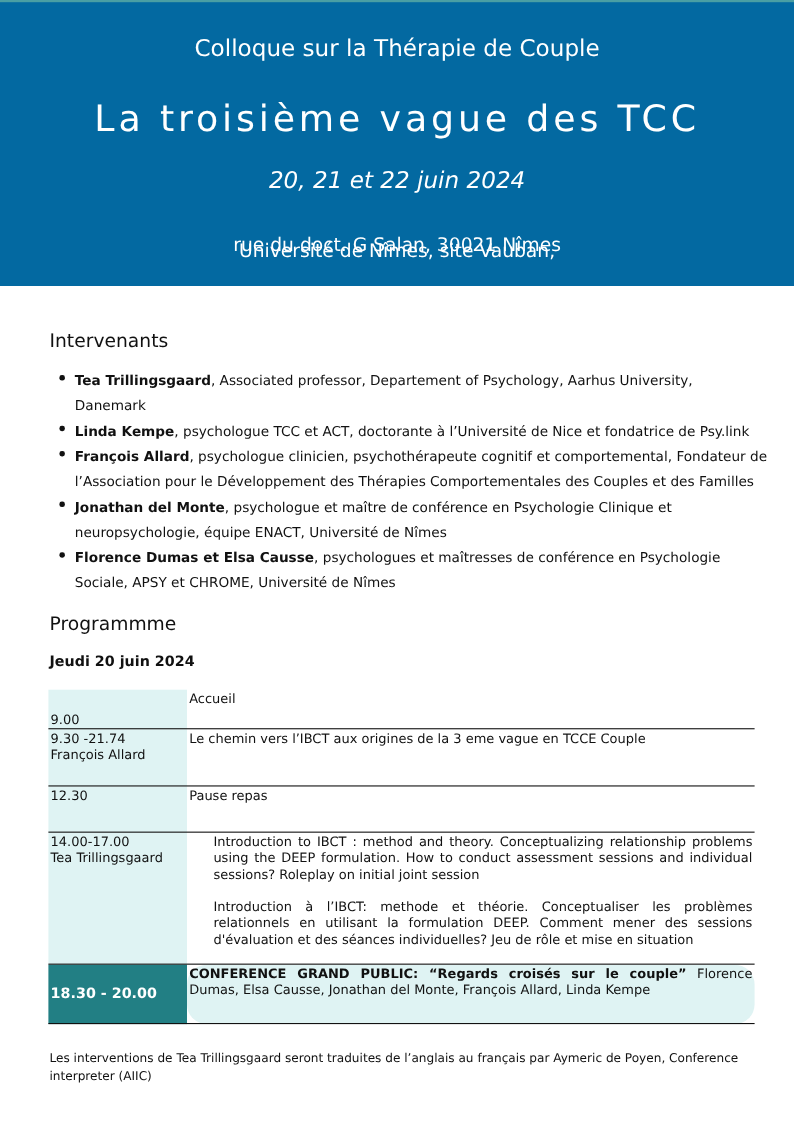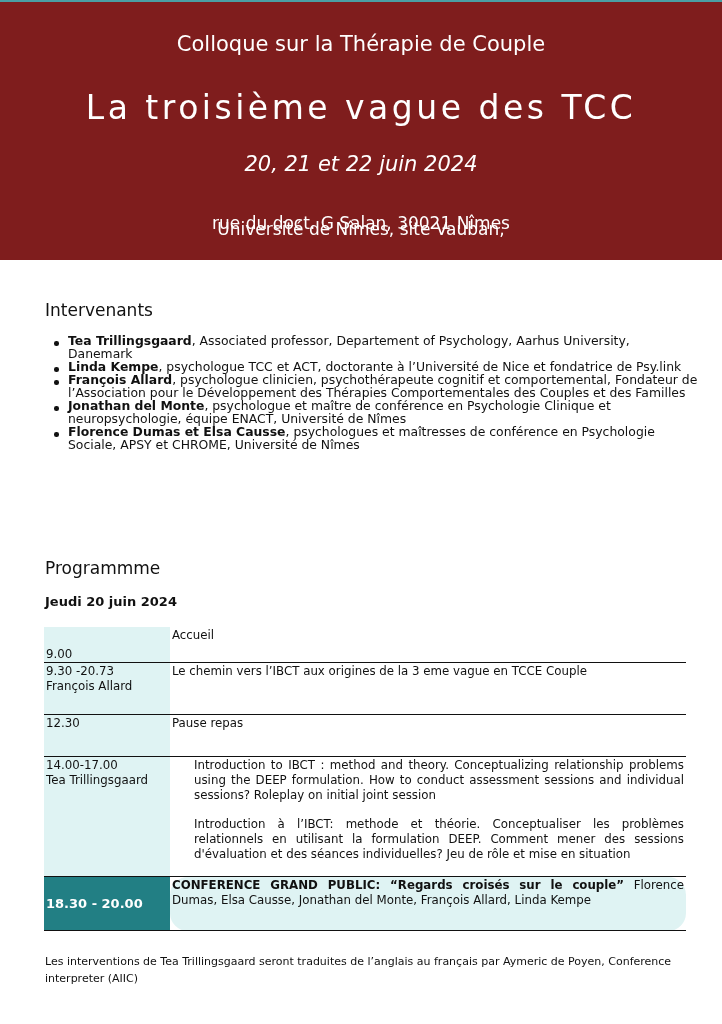--- a/index.html
+++ b/index.html
@@ -2,34 +2,34 @@
 <html><head>
   <meta charset="utf-8">
   <style>
     html, body { margin: 0; padding: 0; background: #ffffff; }
     body {
       width: 722px; height: 1024px; overflow: hidden; position: relative;
       font-family: "DejaVu Sans", sans-serif; color: #111111;
     }
     .header {
       position: absolute; left: 0; top: 0; width: 722px; height: 260px;
-      background: #7f1d1d; color: #ffffff; text-align: center;
+      background: #0369a1; color: #ffffff; text-align: center;
       border-top: 2px solid #4a9fa4; box-sizing: border-box;
     }
     .h-sub { position: absolute; top: 30px; left: 0; right: 0; font-size: 21px; }
     .h-title { position: absolute; top: 86px; left: 0; right: 0; font-size: 33px; letter-spacing: 3.5px; }
     .h-date { position: absolute; top: 150px; left: 0; right: 0; font-size: 21px; font-style: italic; }
     .h-loc1 { position: absolute; top: 189px; left: 0; right: 0; font-size: 17px; margin-top: 28px; }
     .h-loc2 { position: absolute; top: 211px; left: 0; right: 0; font-size: 17px; }
 
     .sec-title { position: absolute; left: 45px; font-size: 17px; color: #111; }
     .sp-list {
       position: absolute; left: 45px; top: 334px; width: 630px;
       margin: 0; padding: 0 0 0 23px; list-style: none;
-      font-size: 12.4px; line-height: 13px;
+      font-size: 12.4px; line-height: 23px;
     }
     .sp-list li { position: relative; margin: 0; }
     .sp-list li::before {
       content: ""; position: absolute; left: -14px; top: 7px;
       width: 4.5px; height: 4.5px; border-radius: 50%; background: #111;
     }
     .sp-list b { font-weight: bold; }
 
     .day-title { position: absolute; left: 45px; top: 594px; font-size: 13px; font-weight: bold; }
 
@@ -81,21 +81,21 @@
 <div class="day-title">Jeudi 20 juin 2024</div>
 
 <table class="prog">
   <tbody>
       <tr class="r1">
     <td class="tcol"><span>9.00</span></td>
     <td class="desc"><span>Accueil</span></td>
   </tr>
   <tr class="r2">
     <td class="tcol">
-      <div>9.30 -20.73</div>
+      <div>9.30 -21.74</div>
       <div>François Allard</div>
     </td>
     <td class="desc"><span>Le chemin vers l’IBCT aux origines de la 3 eme vague en TCCE Couple</span></td>
   </tr>
   <tr class="r3">
     <td class="tcol"><span>12.30</span></td>
     <td class="desc"><span>Pause repas</span></td>
   </tr>
   <tr class="r4">
     <td class="tcol">

